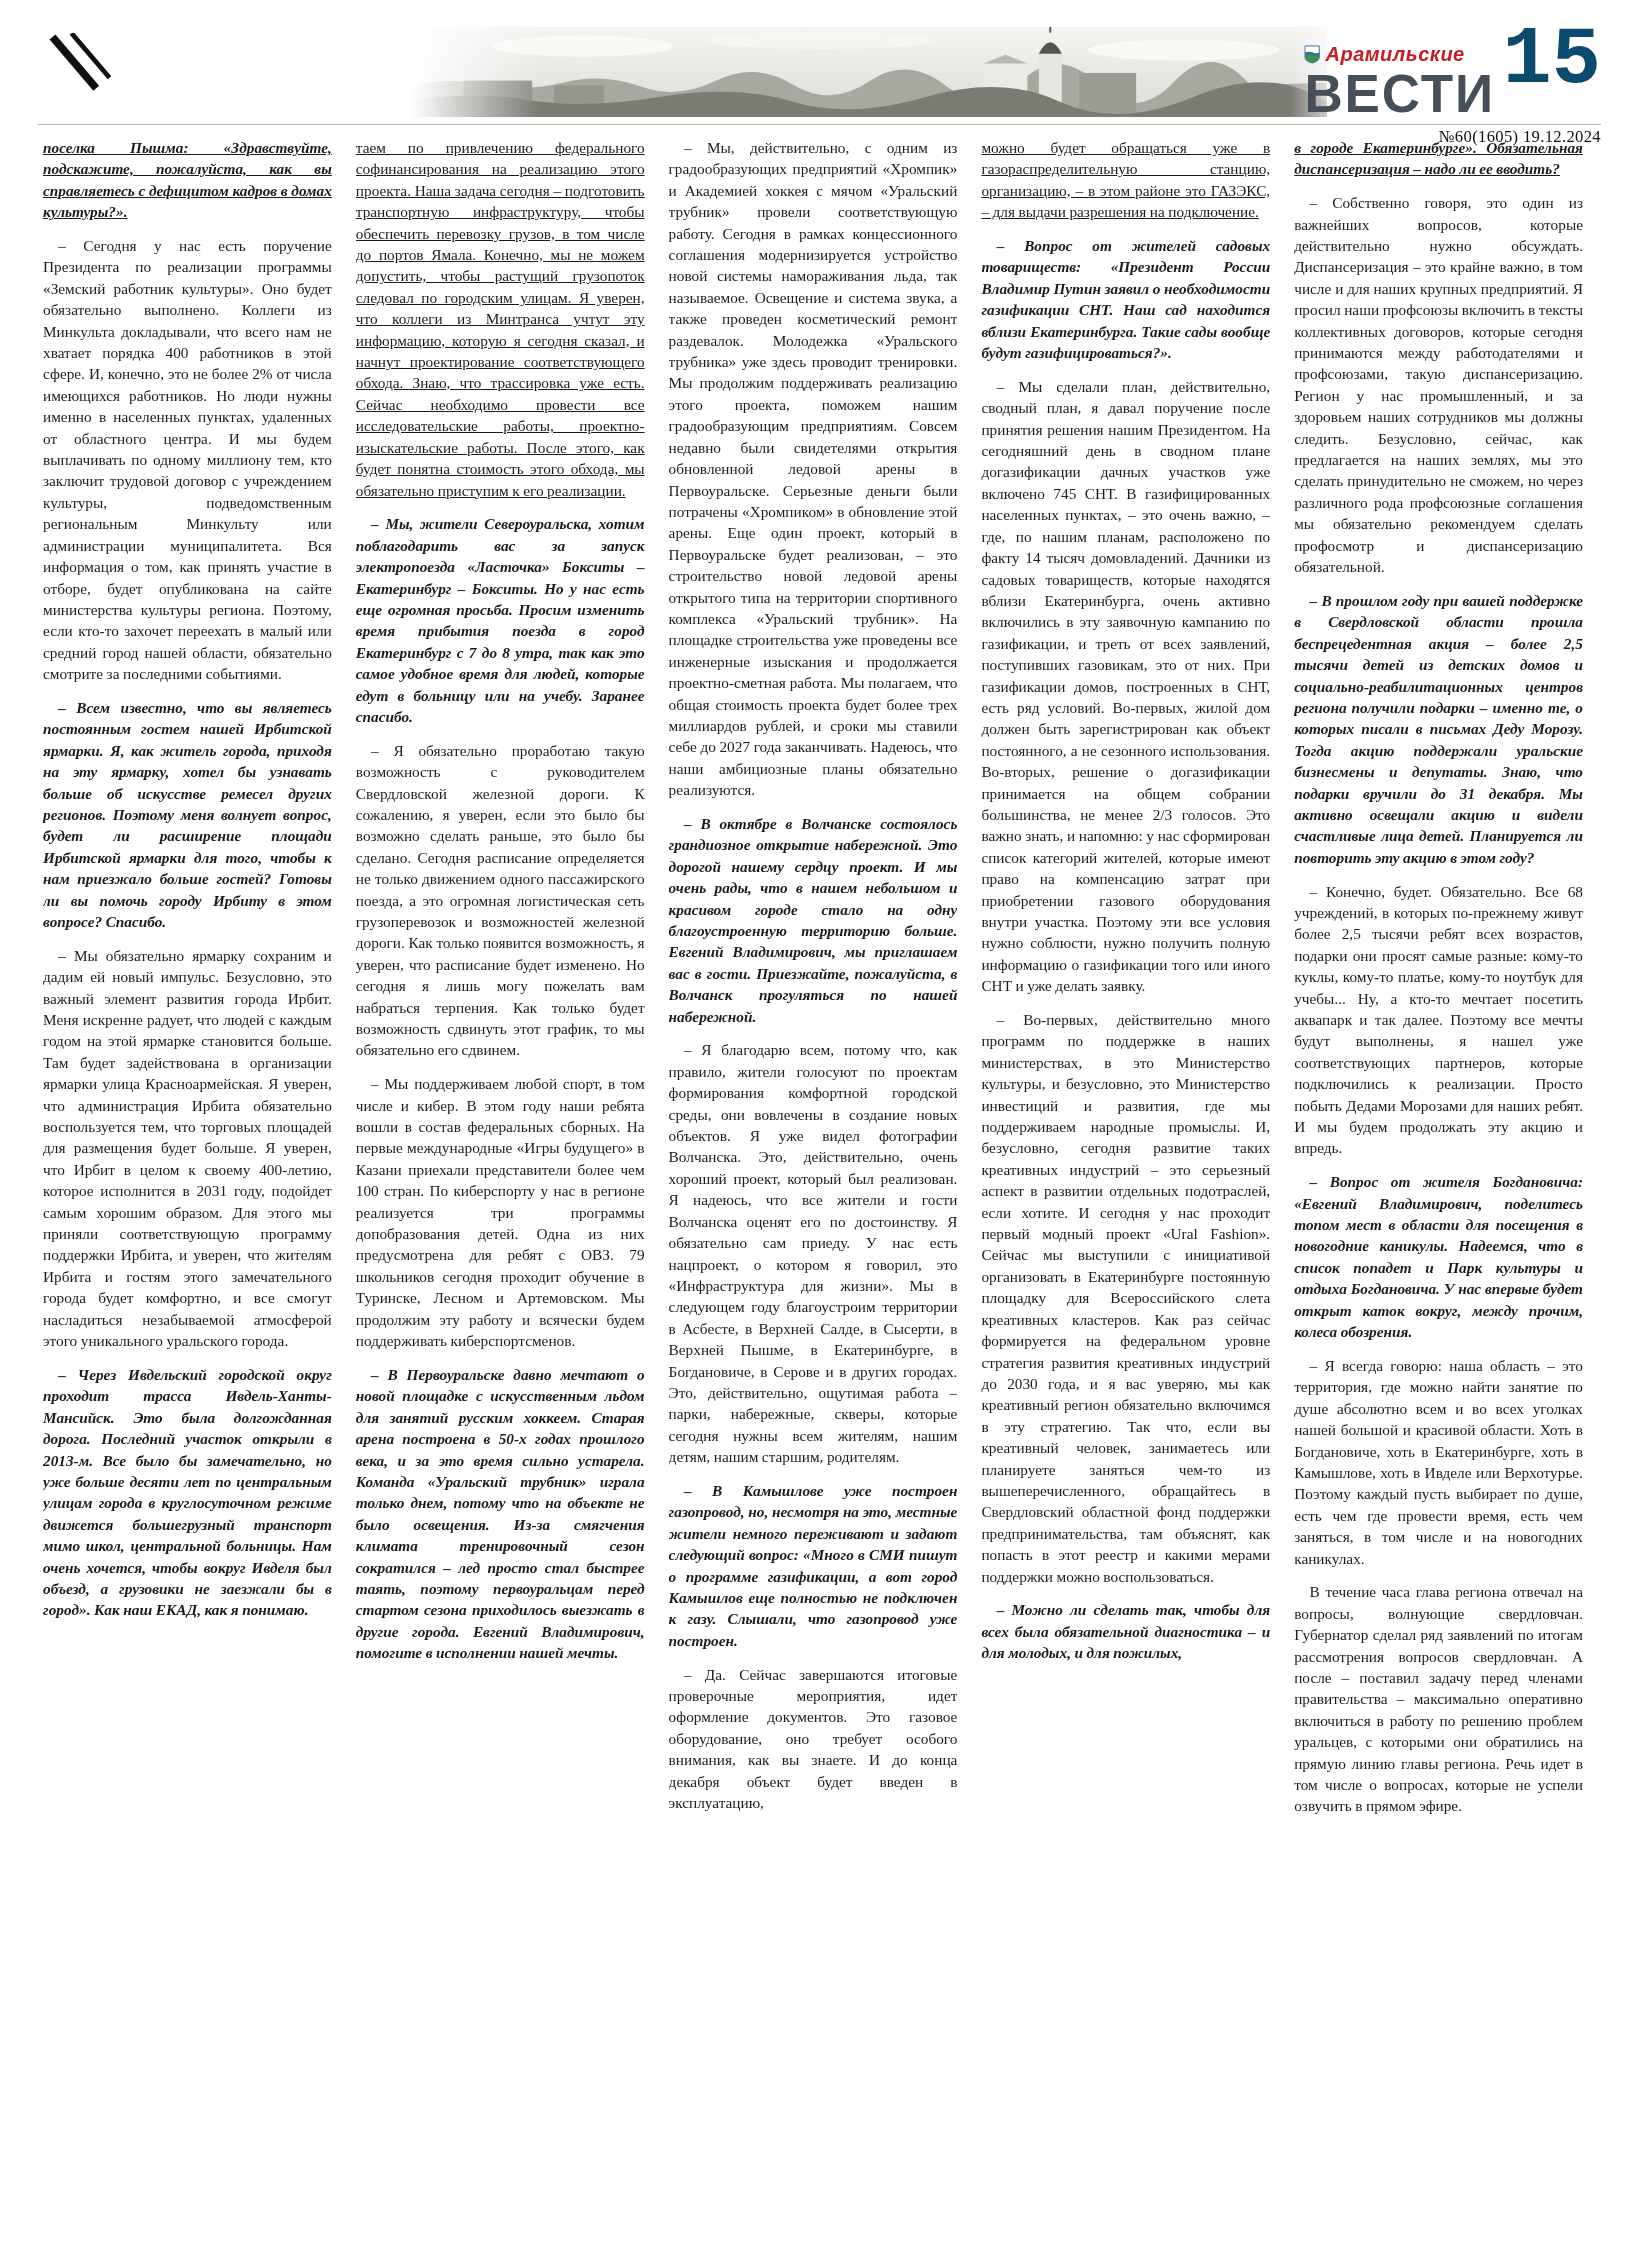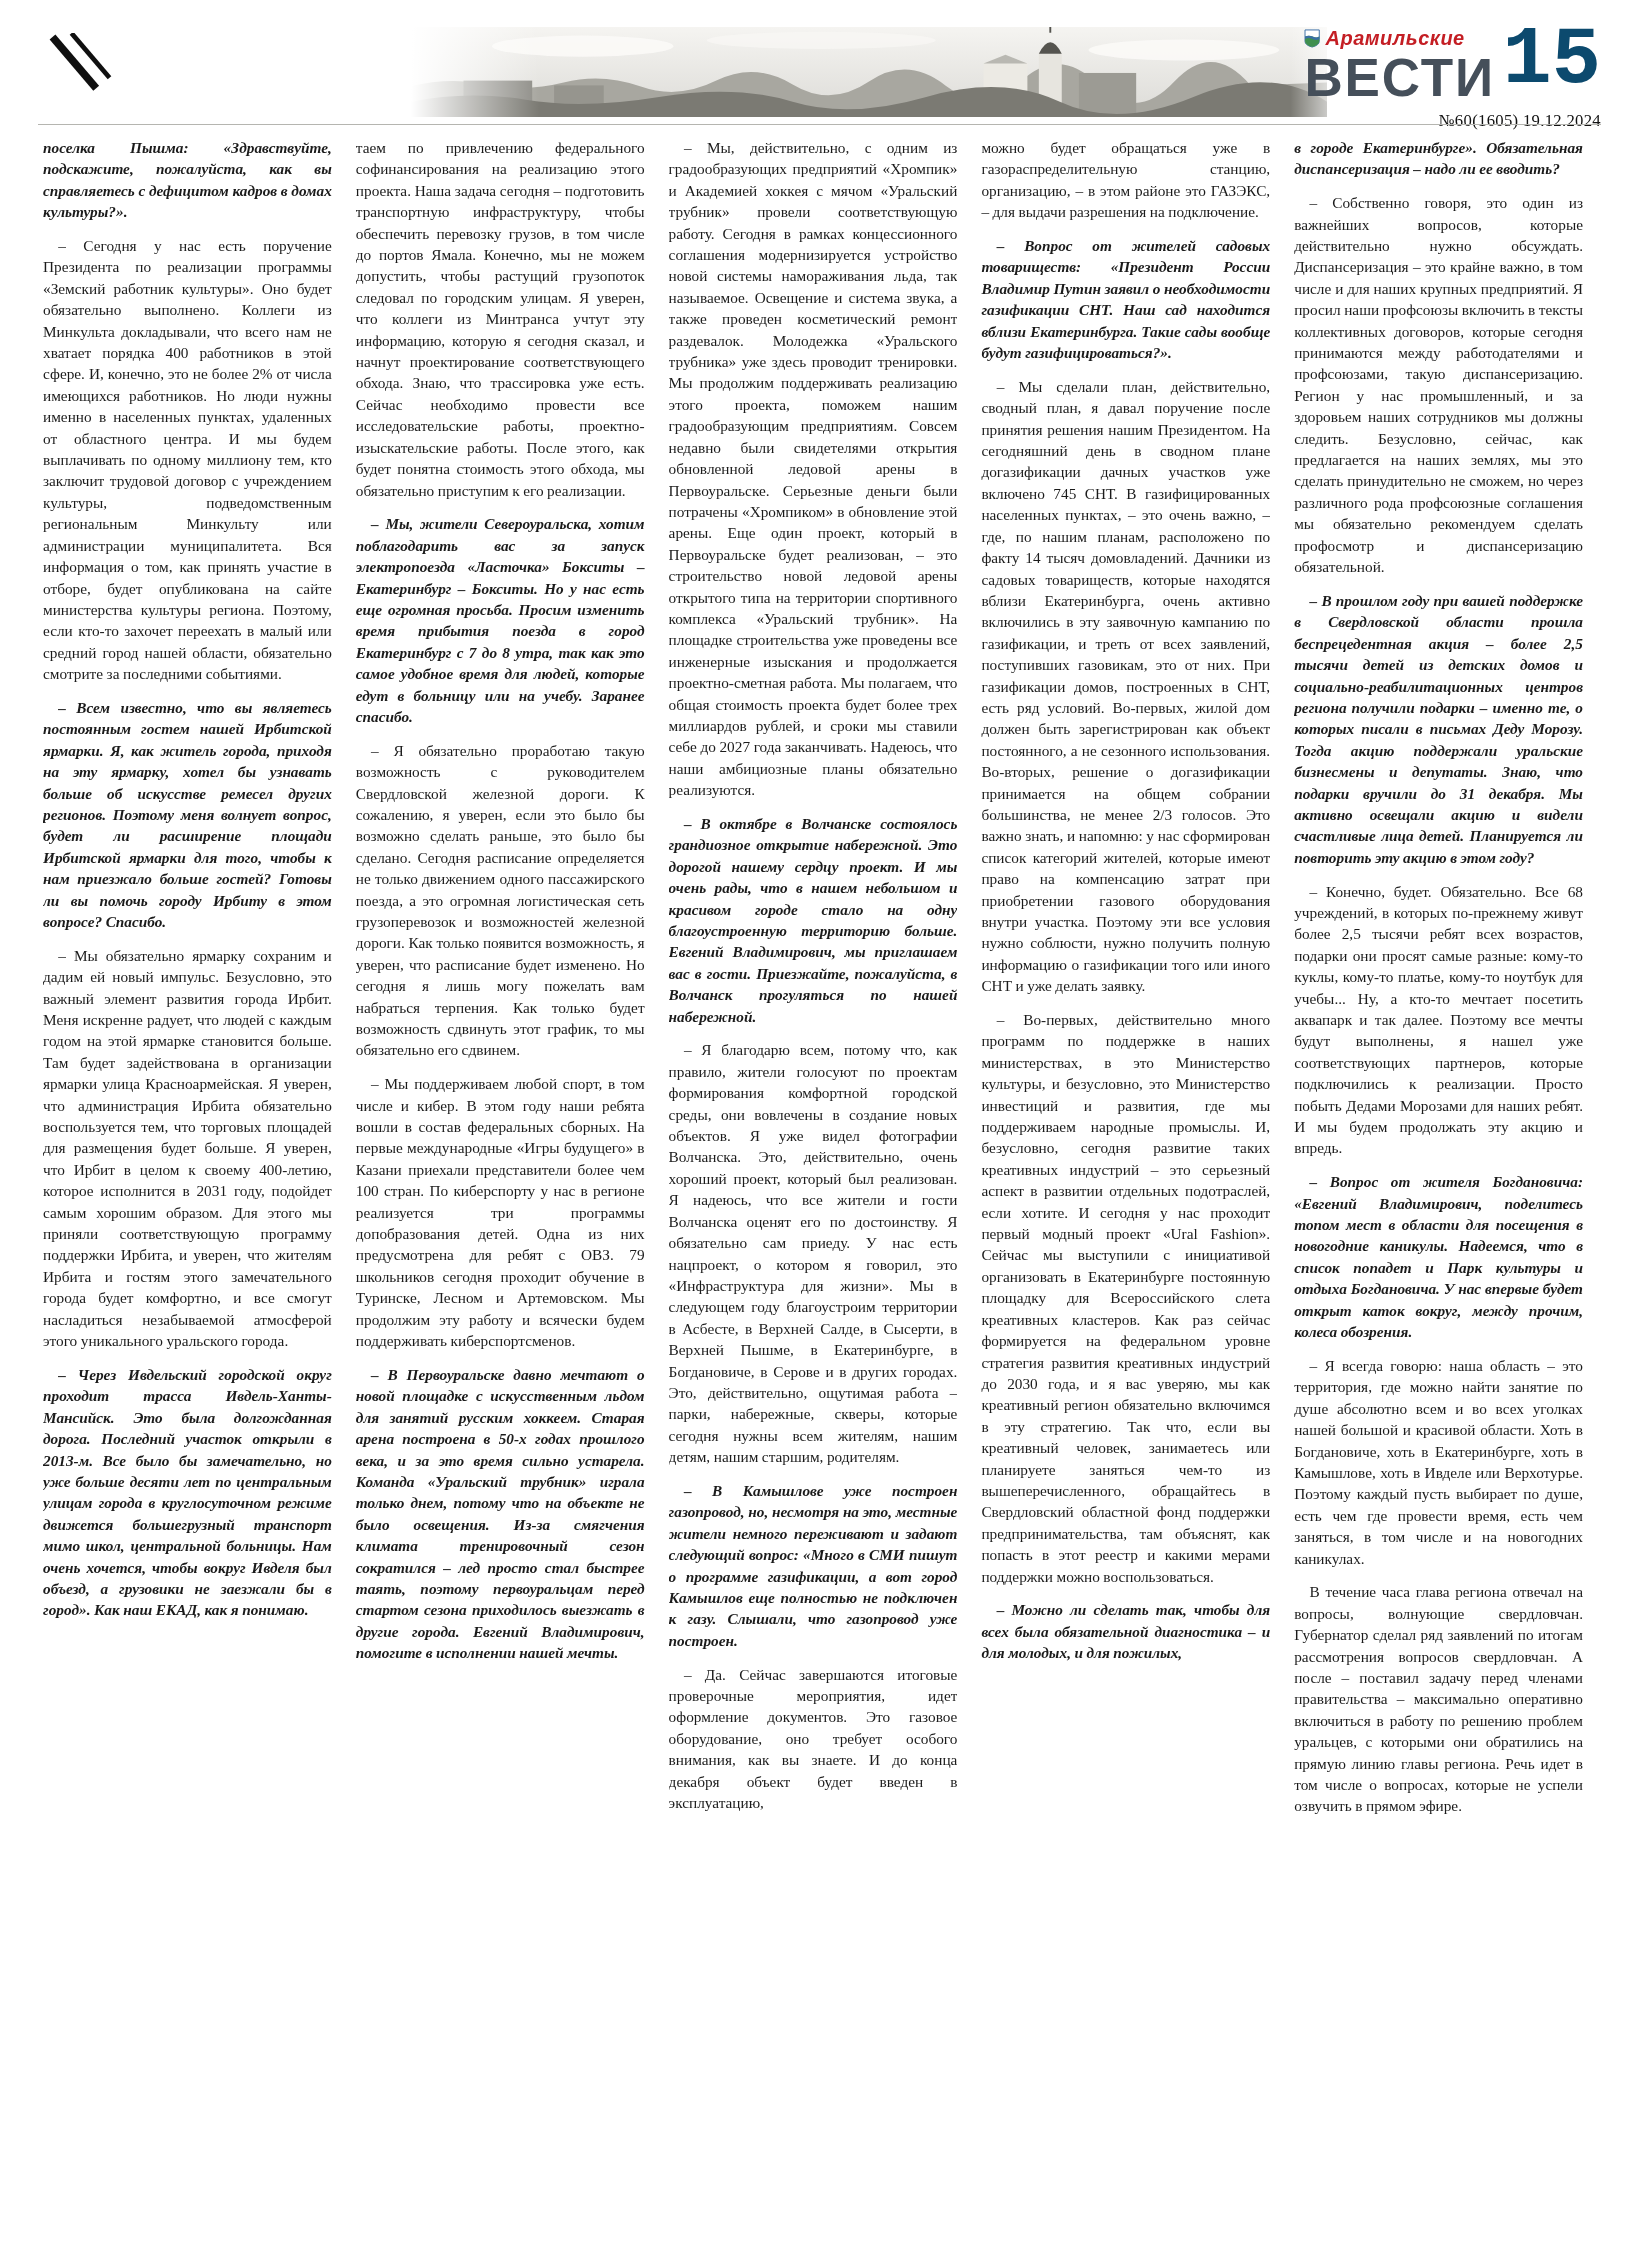--- a/index.html
+++ b/index.html
@@ -25,21 +25,21 @@
     position: absolute; inset: 0;
     background: linear-gradient(to right, #ffffff 0%, rgba(255,255,255,0) 14%, rgba(255,255,255,0) 96%, rgba(255,255,255,.6) 100%);
     pointer-events: none;
   }
   .masthead {
     position: absolute; right: 25px; top: 25px; width: 273px;
     font-family: "Liberation Sans", sans-serif;
     text-align: right;
   }
   .mast-row { display: flex; justify-content: flex-end; align-items: flex-start; gap: 7.6px; }
-  .brand { text-align: right; padding-top: 1.9px; }
+  .brand { text-align: right; padding-top: 1.9px; margin-top: 16px; }
   .brand-top-row { display: flex; align-items: center; gap: 4.8px; }
   .crest { width: 16.3px; height: 19px; display: inline-block; }
   .crest svg { display: block; width: 100%; height: 100%; }
   .brand-top {
     color: var(--brand-red, #c41e24);
     font-weight: 700; font-style: italic; font-size: 20px; letter-spacing: 0.5px;
     white-space: nowrap;
   }
   .brand-bottom {
     color: var(--brand-dark, #454f5a);
@@ -71,21 +71,21 @@
     font-size: 15.3px;
     line-height: 1.40;
     text-align: justify;
     text-indent: 15.3px;
     hyphens: auto;
     -webkit-hyphens: auto;
     word-spacing: -0.3px;
   }
   .col p + p { margin-top: 12.4px; }
   .col p.q { font-weight: 700; font-style: italic; }
-  .col p.cont { text-indent: 0; }
+  .col p.cont { text-indent: 0; text-decoration: underline; }
 </style>
 </head>
 <body>
 
 <div class="page">
 
   <div class="corner-mark">
     <svg width="76" height="63" viewBox="0 0 80 66">
       <line x1="10" y1="4" x2="56" y2="58" stroke="#101010" stroke-width="8"></line>
       <line x1="30" y1="0" x2="70" y2="47" stroke="#101010" stroke-width="5"></line>

